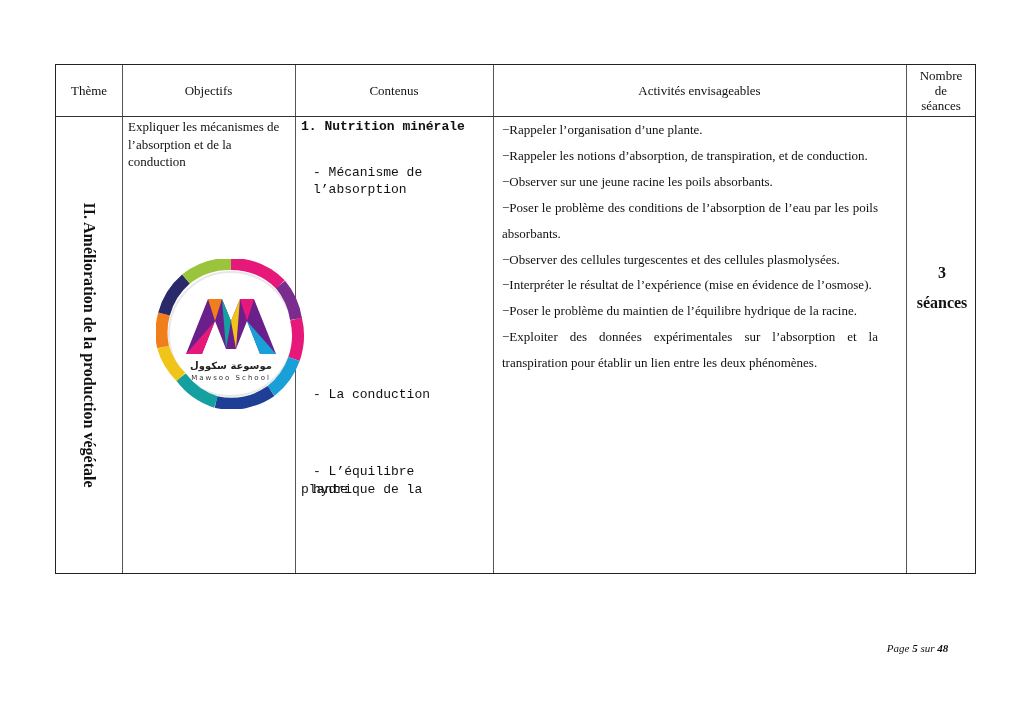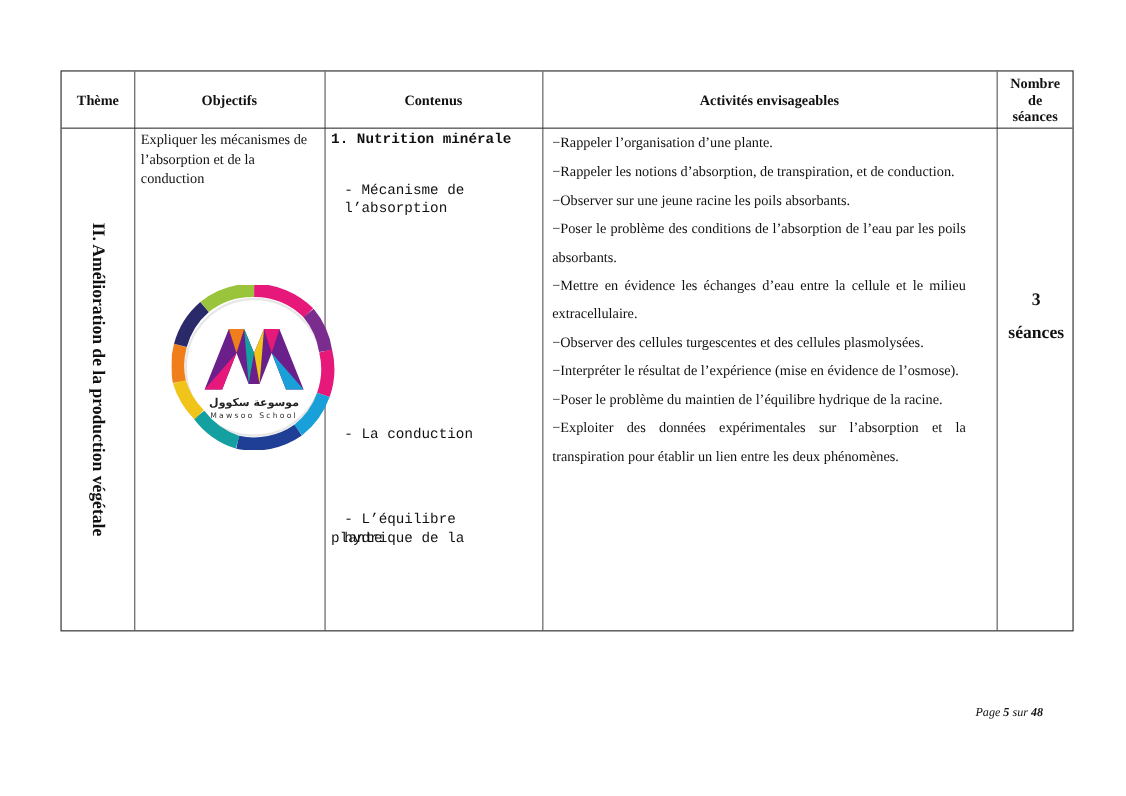--- a/index.html
+++ b/index.html
@@ -3,21 +3,21 @@
   <meta charset="utf-8">
   <style>
     html, body { margin: 0; padding: 0; background: #ffffff; }
     body { width: 1024px; height: 724px; position: relative; overflow: hidden;
            font-family: "Liberation Serif", "DejaVu Serif", serif; color: #111; }
     .page-table { position: absolute; left: 55px; top: 64px; width: 921px; height: 510px;
                   border: 1.5px solid #222; box-sizing: border-box; }
     .vline { position: absolute; top: 0; bottom: 0; width: 0; border-left: 1px solid #555; }
     .hline { position: absolute; left: 0; right: 0; top: 51px; height: 0; border-top: 1.2px solid #333; }
     .hcell { position: absolute; top: 0; height: 51px; display: flex; align-items: center; justify-content: center;
-             font-weight: bold; font-size: 13px; text-align: center; line-height: 15px; }
+             font-weight: normal; font-size: 13px; text-align: center; line-height: 15px; }
     .cell { position: absolute; top: 52px; bottom: 0; font-size: 13px; line-height: 17.5px; }
     .theme-cell { left: 0; width: 66px; }
     .theme-text { position: absolute; left: 50%; top: 50%; transform: translate(-50%, -50%) rotate(90deg);
                   white-space: nowrap; font-weight: bold; font-size: 16px; }
     .obj-cell { left: 72px; width: 164px; top: 53px; }
     .cont-cell { left: 245px; width: 190px; top: 53px; font-family: Liberation Mono, monospace; }
     .cont-title { font-weight: bold; }
     .cont-sub { font-weight: bold; margin-top: 18px; }
     .cont-item { padding-left: 12px; margin-top: 28px; }
     .cont-conduction { position: absolute; left: 12px; top: 268px; white-space: nowrap; }
@@ -96,21 +96,20 @@
     <div class="cont-conduction">- La conduction</div>
     <div class="cont-equilibre">- L’équilibre hydrique de la</div>
     <div class="cont-equilibre-2">plante</div>
   </div>
 
   <div class="cell act-cell">
     <div class="act-item">−Rappeler l’organisation d’une plante.</div>
     <div class="act-item">−Rappeler les notions d’absorption, de transpiration, et de conduction.</div>
     <div class="act-item">−Observer sur une jeune racine les poils absorbants.</div>
     <div class="act-item">−Poser le problème des conditions de l’absorption de l’eau par les poils absorbants.</div>
-    <div class="act-item">−Mettre en évidence les échanges d’eau entre la cellule et le milieu extracellulaire.</div>
     <div class="act-item">−Observer des cellules turgescentes et des cellules plasmolysées.</div>
     <div class="act-item">−Interpréter le résultat de l’expérience (mise en évidence de l’osmose).</div>
     <div class="act-item">−Poser le problème du maintien de l’équilibre hydrique de la racine.</div>
     <div class="act-item">−Exploiter des données expérimentales sur l’absorption et la transpiration pour établir un lien entre les deux phénomènes.</div>
   </div>
 
   <div class="cell seances-cell">
     <div class="seances-num">3</div>
     <div class="seances-lbl">séances</div>
   </div>

